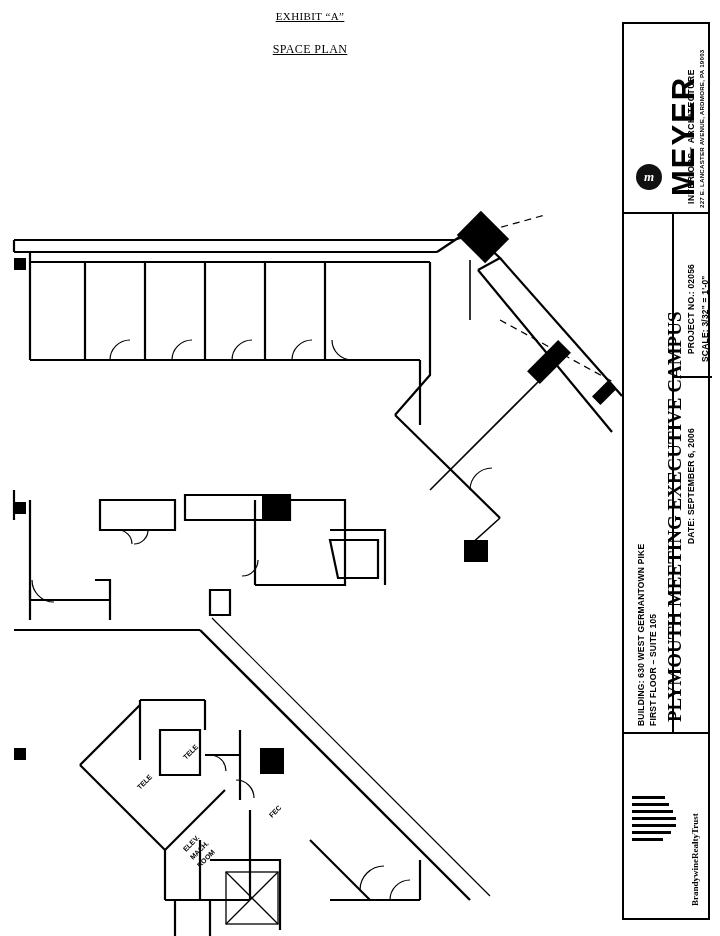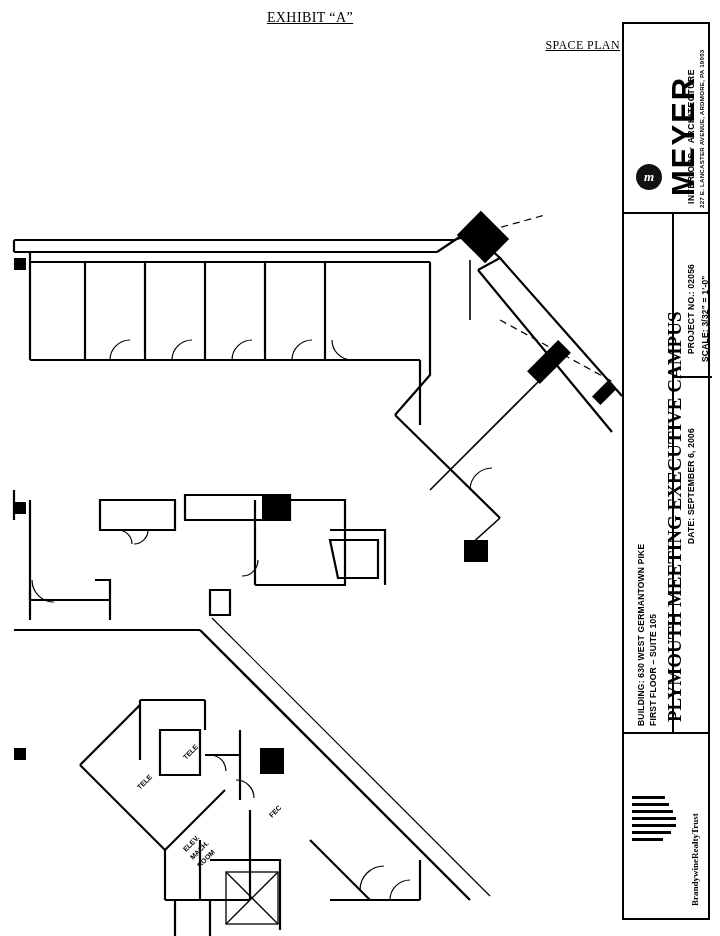--- a/index.html
+++ b/index.html
@@ -18,30 +18,29 @@
 
   
   #doc-header {
     position: absolute;
     top: 10px;
     left: 0;
     width: 620px;
     text-align: center;
   }
   #doc-header .exhibit {
-    font-size: 14px;
+    font-size: 11px;
     letter-spacing: 0.4px;
     text-decoration: underline;
-    margin-bottom: 12px;
+    margin-bottom: 20px;
   }
   #doc-header .spaceplan {
     font-size: 12px;
     letter-spacing: 0.4px;
     text-decoration: underline;
-    text-align: right;
   }
 
   
   #titleblock {
     position: absolute;
     left: 622px;
     top: 22px;
     width: 88px;
     height: 898px;
     border: 2px solid #000;

